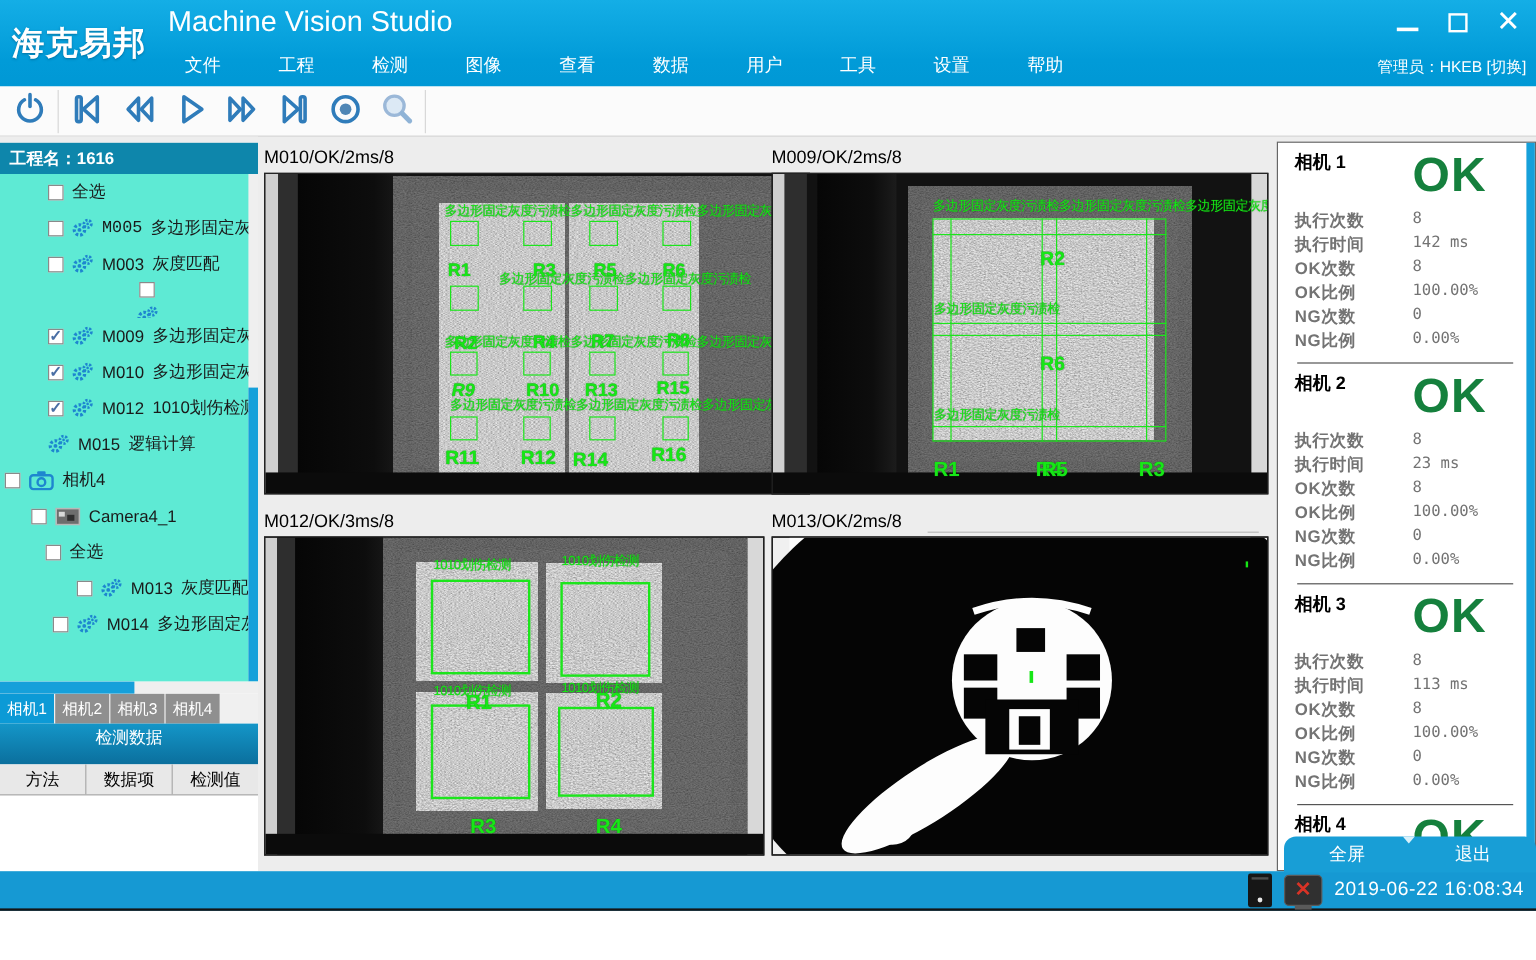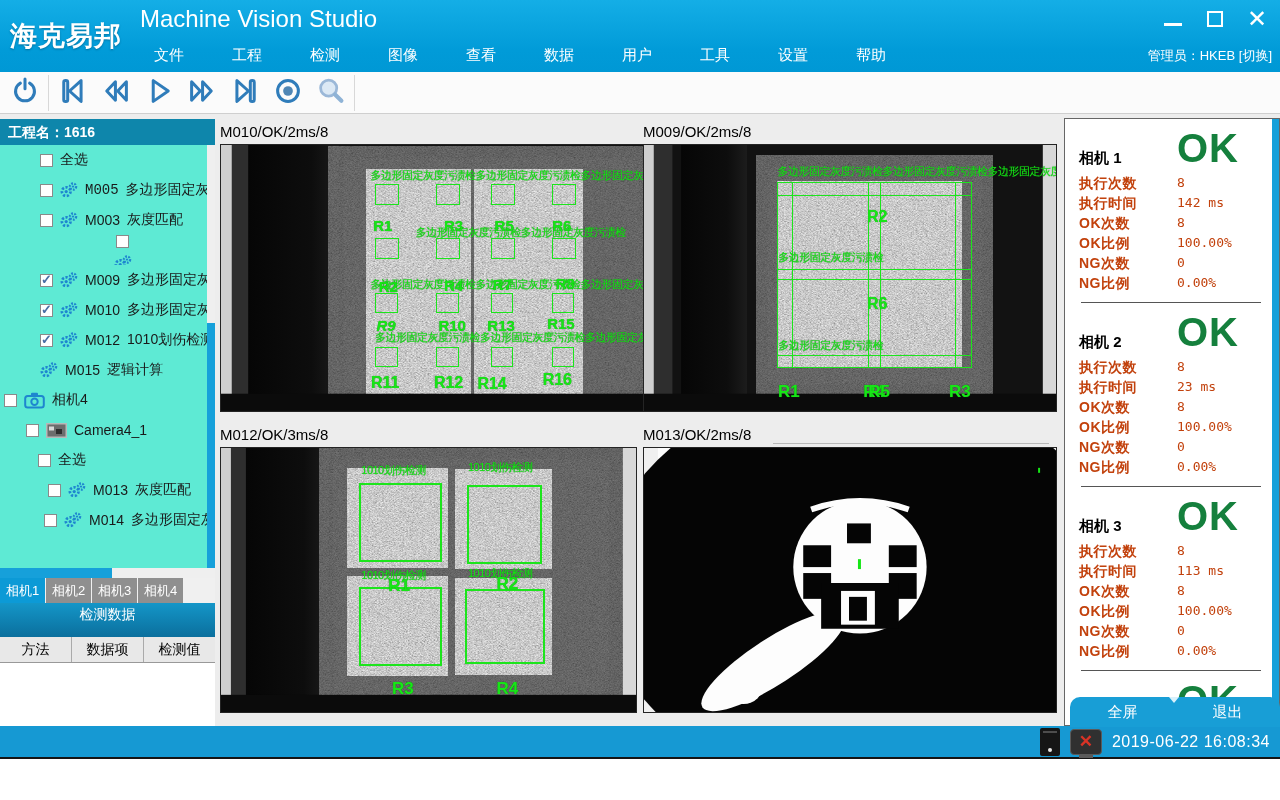--- a/index.html
+++ b/index.html
@@ -75,25 +75,25 @@
   .gtext { position:absolute; color:#17e617; font-size:11px; white-space:nowrap;
     letter-spacing:-0.5px; text-shadow:0 0 1px rgba(0,120,0,.8); }
   .glabel { position:absolute; color:#17e617; font-weight:bold; font-size:15px;
     text-shadow:0 0 1px rgba(0,120,0,.9); white-space:nowrap; }
 
   
   .right-panel { width:216px; flex:none; position:relative; margin-top:4px; height:608px;
     background:#fff; border:1px solid #666; }
   .rp-scroll { position:absolute; right:0px; top:0px; width:7px; height:100%; background:#16a0da; }
   .cam-section { padding:7px 16px 0 14px; }
-  .cam-head { display:flex; align-items:flex-end; height:42px; }
+  .cam-head { display:flex; align-items:flex-start; height:42px; }
   .cam-name { font-size:15px; font-weight:bold; color:#000; width:98px; }
   .cam-ok { font-size:40px; font-weight:bold; color:#15803d; line-height:40px; letter-spacing:1px; }
   .cam-stats { margin-top:5px; }
-  .stat-row { display:flex; font-size:14px; line-height:20px; color:#c2410c; }
+  .stat-row { display:flex; font-size:14px; line-height:20px; color:#737373; }
   .stat-label { width:98px; font-weight:600; letter-spacing:.5px; }
   .stat-value { font-family:"DejaVu Sans Mono", monospace; font-size:13px; }
   .cam-sep { border-top:1px solid #555; margin:9px 2px 0 2px; }
 
   
   .footer-buttons { position:absolute; left:1070px; top:697px; width:210px; height:30px;
     background:#189ed6; border-radius:10px 10px 0 0; display:flex; z-index:6; }
   .fb-btn { flex:1; border:none; background:none; color:#fff; font-size:15px; cursor:default; }
   .fb-caret { position:absolute; top:0px; left:99px; width:0; height:0;
     border-left:5px solid transparent; border-right:5px solid transparent; border-top:6px solid #d9f1fb; }
@@ -333,21 +333,21 @@
                 <rect x="3" y="3.5" width="5" height="4" fill="#d9d9d9"></rect>
                 <rect x="10" y="6" width="6" height="5" fill="#2e2e2e"></rect>
               </svg>
             </span>
             <span>Camera4_1</span>
           </div>
           <div class="tree-row" style="padding-left: 38px;">
             <span class="cbx"></span>
             <span>全选</span>
           </div>
-          <div class="tree-row" style="padding-left: 48px;">
+          <div class="tree-row" style="padding-left: 64px;">
             <span class="cbx"></span>
             <span style="display: flex;">
               <svg width="18" height="16" viewBox="0 0 18 16">
                 <g fill="none" stroke="#1e86cf">
                   <circle cx="6.2" cy="9.6" r="4.3" stroke-width="2.7" stroke-dasharray="2.2 1.6"></circle>
                   <circle cx="13" cy="4.6" r="3.1" stroke-width="2.3" stroke-dasharray="1.8 1.3"></circle>
                 </g>
                 <circle cx="6.2" cy="9.6" r="1.6" fill="#1e86cf"></circle>
                 <circle cx="13" cy="4.6" r="1.1" fill="#1e86cf"></circle>
               </svg>

